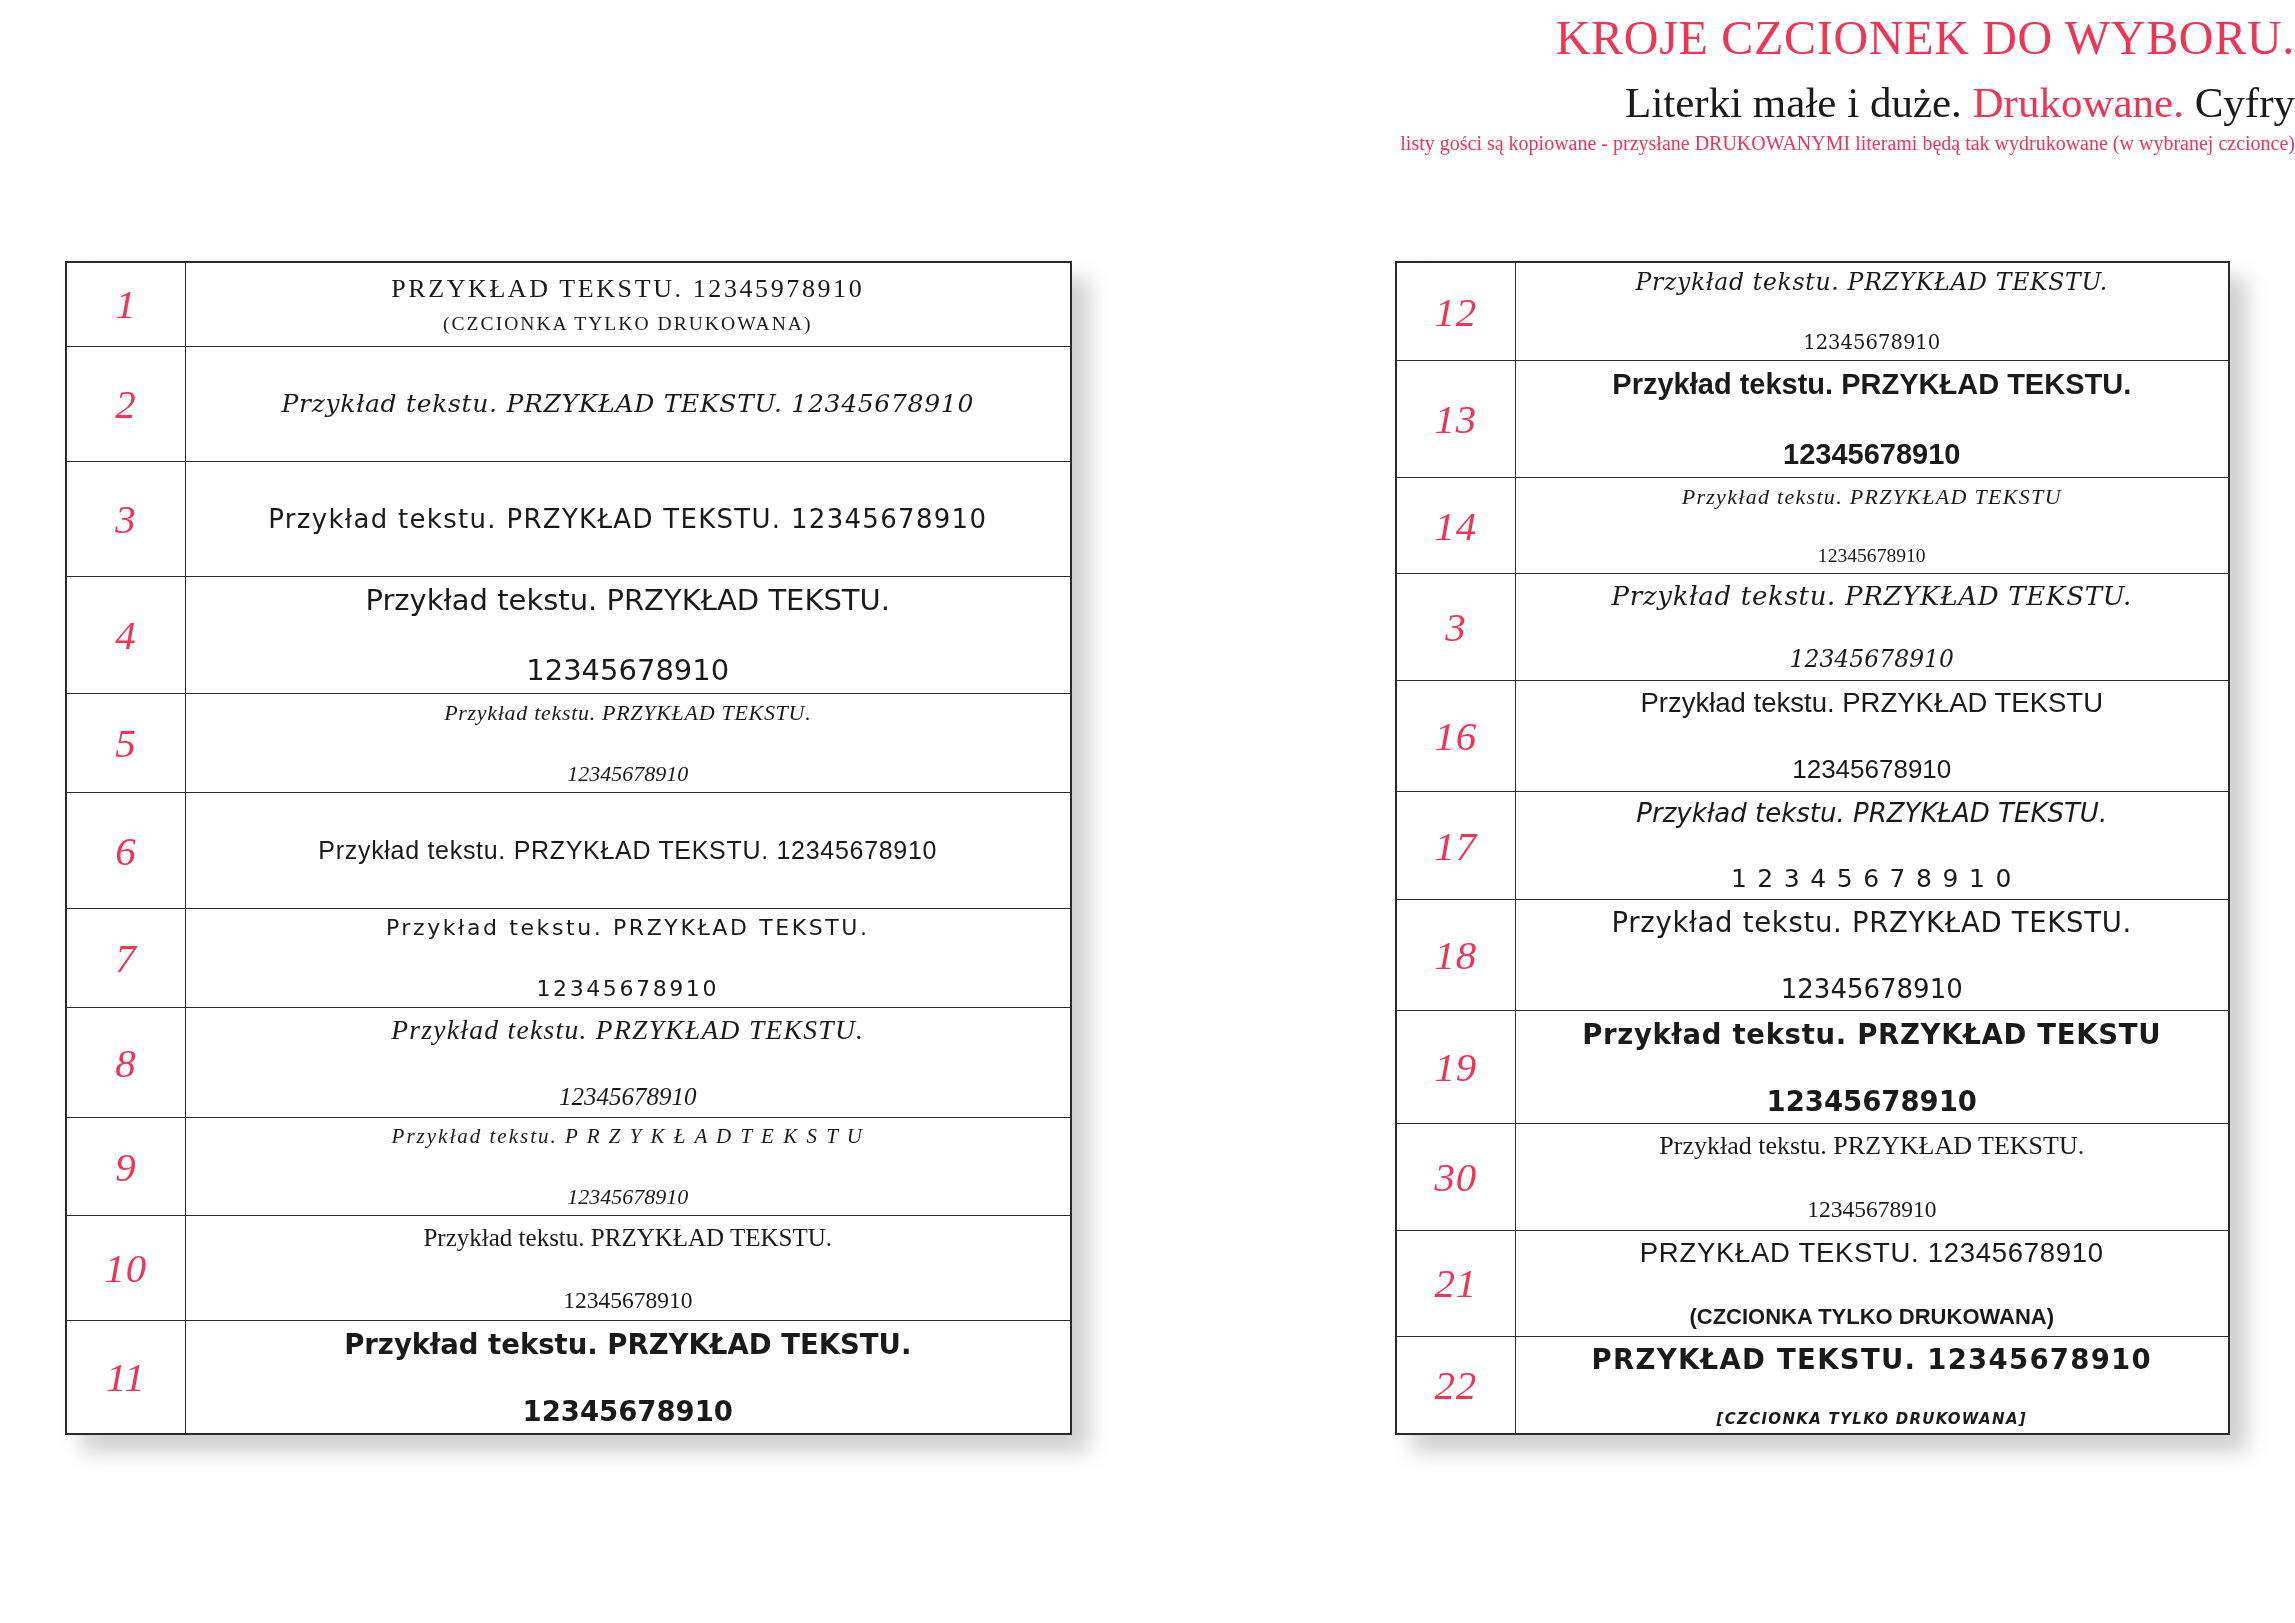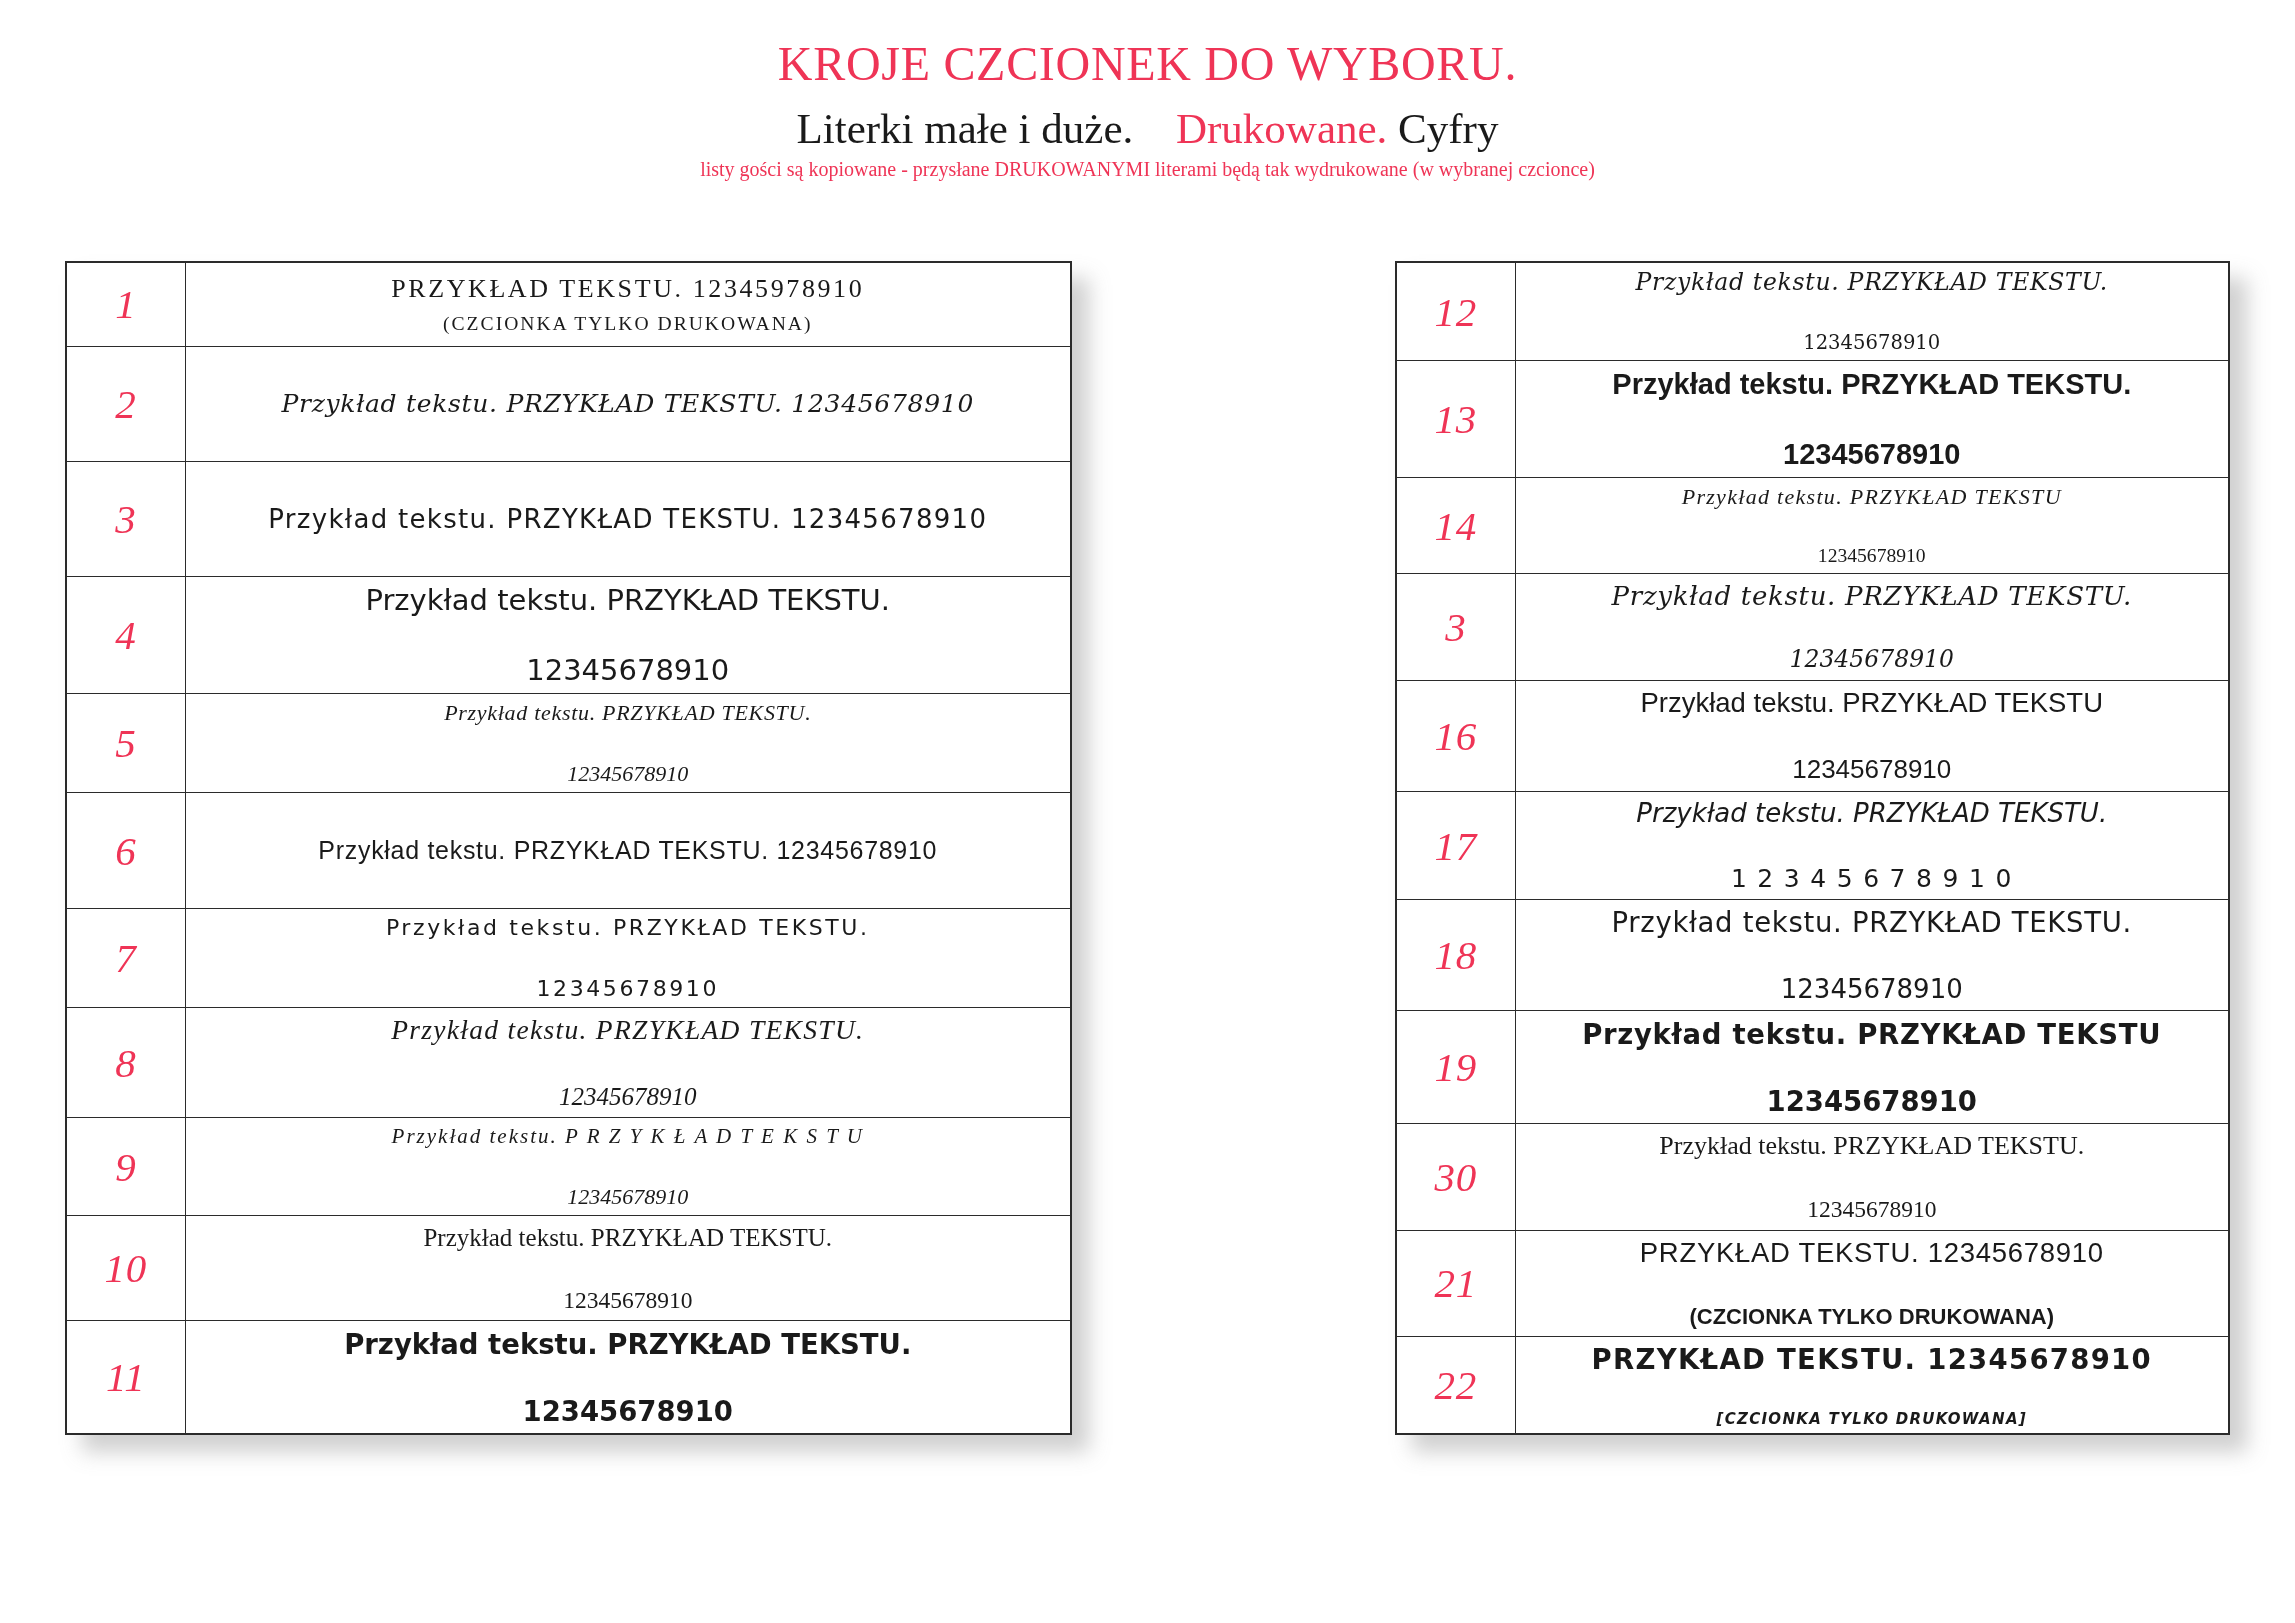--- a/index.html
+++ b/index.html
@@ -12,41 +12,40 @@
     height: 1624px;
     font-family: "Liberation Serif", serif;
     color: #1a1a1a;
     position: relative;
     overflow: hidden;
   }
 
   
   .header {
     width: 100%;
-    text-align: center;
-    padding-top: 38px;
+    text-align: right;
+    padding-top: 12px;
     box-sizing: border-box;
   }
   .title-main {
     color: #ef3456;
     font-size: 48px;
     letter-spacing: 0.7px;
     font-family: "Liberation Serif", serif;
     line-height: 1.1;
     margin: 0;
   }
   .title-sub {
     font-size: 43px;
     margin-top: 14.4px;
     line-height: 1.1;
     font-family: "Liberation Serif", serif;
   }
   .title-sub .accent {
     color: #ef3456;
-    margin-left: 32px;
   }
   .title-note {
     color: #ef3456;
     font-size: 20px;
     margin-top: 6px;
     line-height: 1.15;
     font-family: "Liberation Serif", serif;
   }
 
   

